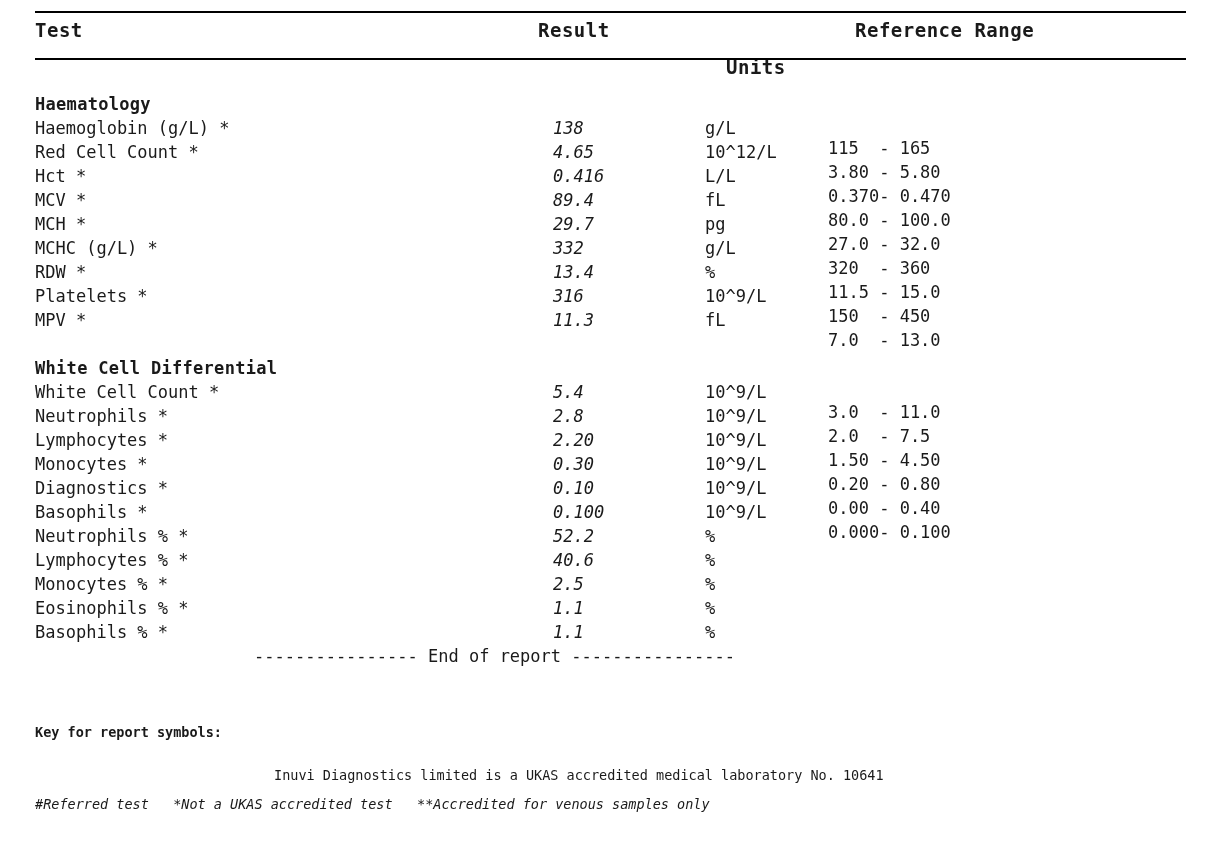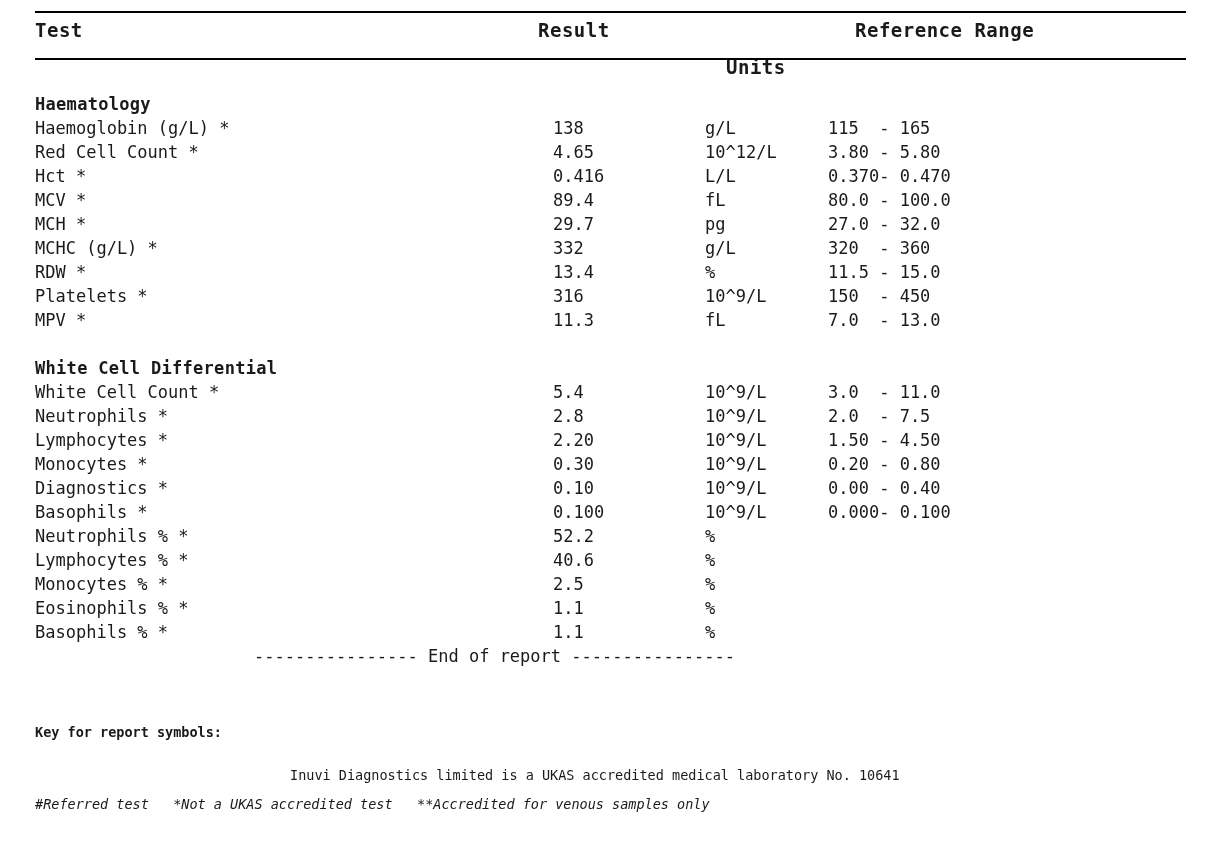--- a/index.html
+++ b/index.html
@@ -63,23 +63,23 @@
   }
   .row .col { position: absolute; top: 0; }
   .row.spacer { height: 24px; }
   .section-head {
     font-weight: bold;
     letter-spacing: 0.3px;
   }
 
   
   .c-test  { left: 35px; text-align: right; }
-  .c-res   { left: 553px; }
+  .c-res   { left: 553px; font-style: italic; }
   .c-unit  { left: 705px; }
-  .c-ref   { left: 828px; }
+  .c-ref   { left: 828px; margin-top: 20px; }
 
   .h-test  { left: 35px; }
   .h-res   { left: 538px; }
   .h-unit  { left: 726px; margin-top: 37px; }
   .h-ref   { left: 855px; }
 
   
   .end-of-report {
     position: absolute;
     left: 8px;
@@ -105,21 +105,21 @@
   }
   .footer .key-title {
     font-weight: bold;
     display: block;
     margin-top: -22px;
   }
   .footer .key-line { display: block; font-style: italic; }
 
   .accreditation {
     position: absolute;
-    left: 16px;
+    left: 0;
     top: 765px;
     width: 1020px;
     font-size: 13.5px;
     line-height: 20px;
     white-space: pre;
     padding-left: 274px;
     box-sizing: border-box;
   }
 </style>
 </head>

